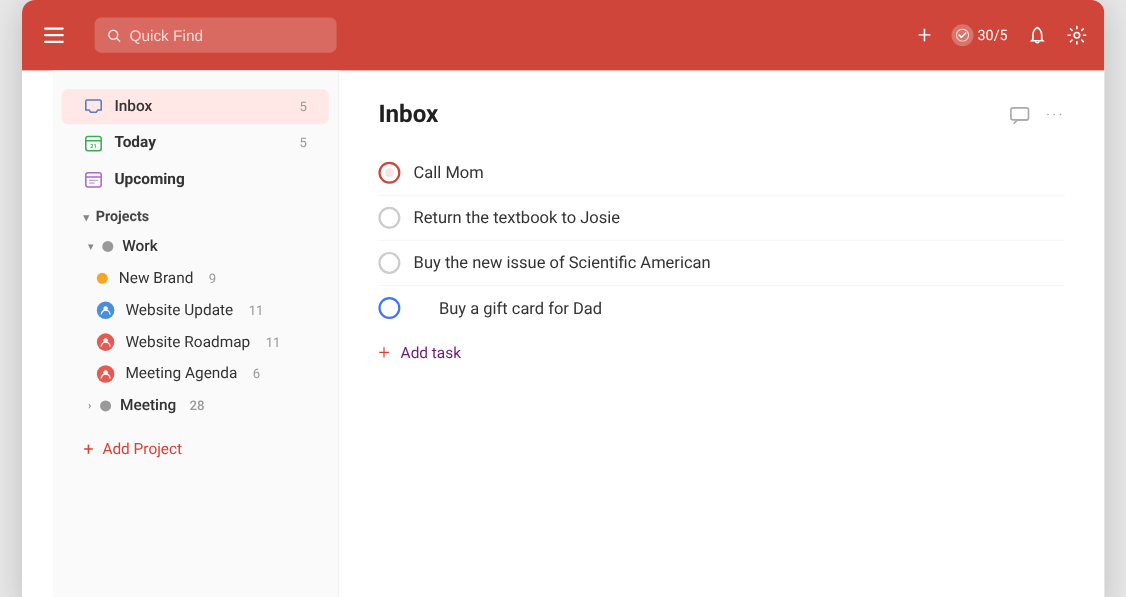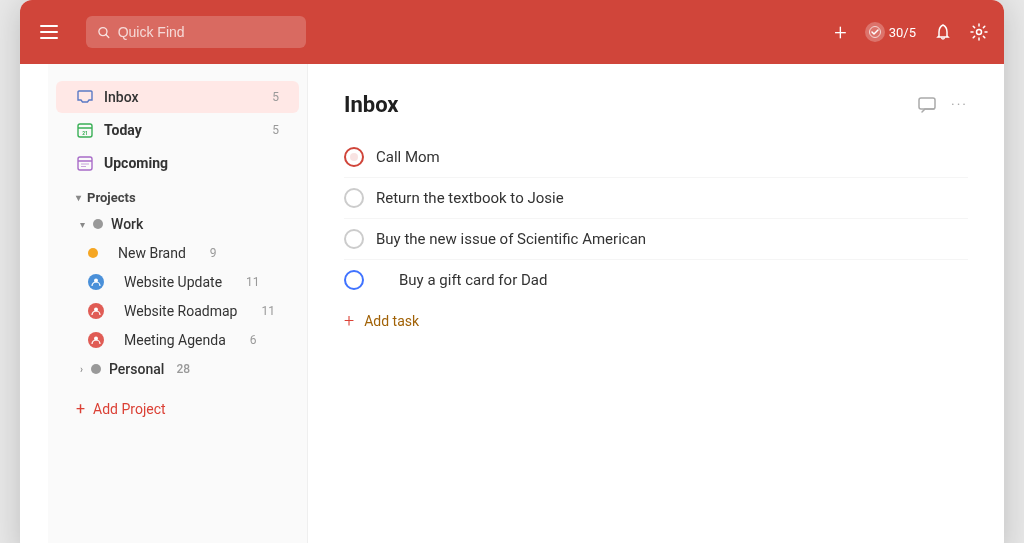--- a/index.html
+++ b/index.html
@@ -152,21 +152,21 @@
       margin: 1px 8px;
     }
     .chevron {
       font-size: 10px;
       color: #888;
     }
     .project-group { margin-left: 0; }
     .project-item {
       display: flex;
       align-items: center;
-      gap: 20px;
+      gap: 10px;
       padding: 6px 20px 6px 32px;
       cursor: pointer;
       border-radius: 6px;
       margin: 1px 8px;
       font-size: 14px;
       color: #333;
     }
     .project-group-header {
       display: flex;
       align-items: center;
@@ -429,21 +429,21 @@
             </svg>
           </div>
           <span>Meeting Agenda</span>
           <span class="nav-count">6</span>
         </div>
       </div>
 
       <div class="project-group-header">
         <span class="chevron" style="margin-left:4px;">›</span>
         <div class="dot dot-gray"></div>
-        <span>Personal</span>
+        <span>Meeting</span>
         <span class="nav-count">28</span>
       </div>
 
       <div class="add-project">
         <span style="font-size:16px; font-weight:400;">+</span>
         <span>Add Project</span>
       </div>
     </div>
 
     <div class="content">
@@ -489,17 +489,17 @@
             <svg width="12" height="12" viewBox="0 0 12 12" fill="none">
               <circle cx="6" cy="6" r="5" fill="none"></circle>
             </svg>
           </div>
           <span class="task-text">Buy a gift card for Dad</span>
         </li>
       </ul>
 
       <div class="add-task-row">
         <span class="plus-icon" style="color:#db4035;">+</span>
-        <span class="add-task-label" style="color:#a16207;">Add task</span>
+        <span class="add-task-label" style="color:#701a75;">Add task</span>
       </div>
     </div>
   </div>
 </div>
 
 </body></html>

